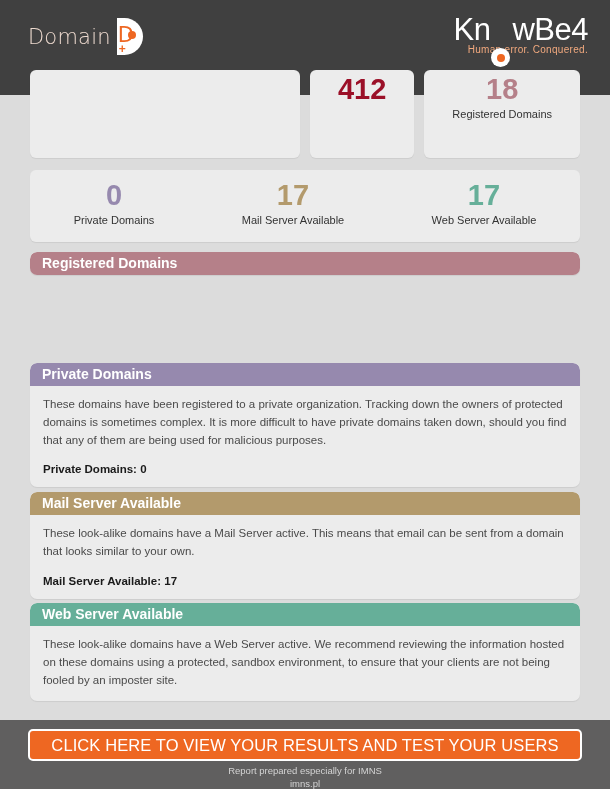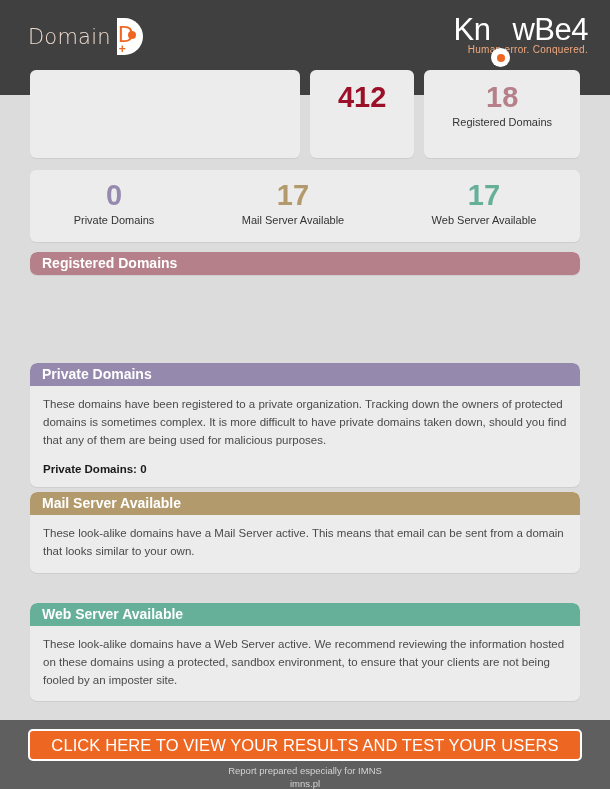--- a/index.html
+++ b/index.html
@@ -136,21 +136,21 @@
     border-radius: 6px;
     box-shadow: 0 1px 1px rgba(0,0,0,.07);
   }
   .stat-blank { flex: 0 0 270px; }
   .stat-cell {
     flex: 1 1 auto;
     display: flex;
     flex-direction: column;
     align-items: center;
     justify-content: flex-start;
-    padding-top: 12px;
+    padding-top: 4px;
   }
   .stat-num {
     font-size: 29px;
     font-weight: bold;
     line-height: 1.05;
     font-family: "Liberation Sans", sans-serif;
   }
   .stat-lbl {
     font-size: 11px;
     color: #333333;
@@ -323,20 +323,21 @@
   <div class="sec-body">
     <p>These domains have been registered to a private organization. Tracking down the owners of protected domains is sometimes complex. It is more difficult to have private domains taken down, should you find that any of them are being used for malicious purposes.</p>
     <div class="sec-count">Private Domains: 0</div>
   </div>
 </div>
 
 <div class="section" id="sec-mail">
   <div class="sec-head" style="background: rgb(179, 154, 108);">Mail Server Available</div>
   <div class="sec-body">
     <p>These look-alike domains have a Mail Server active. This means that email can be sent from a domain that looks similar to your own.</p>
+    <div class="sec-count">Mail Server Available: 17</div>
   </div>
 </div>
 
 <div class="section" id="sec-web">
   <div class="sec-head" style="background: rgb(102, 175, 153);">Web Server Available</div>
   <div class="sec-body">
     <p>These look-alike domains have a Web Server active. We recommend reviewing the information hosted on these domains using a protected, sandbox environment, to ensure that your clients are not being fooled by an imposter site.</p>
   </div>
 </div>
 

